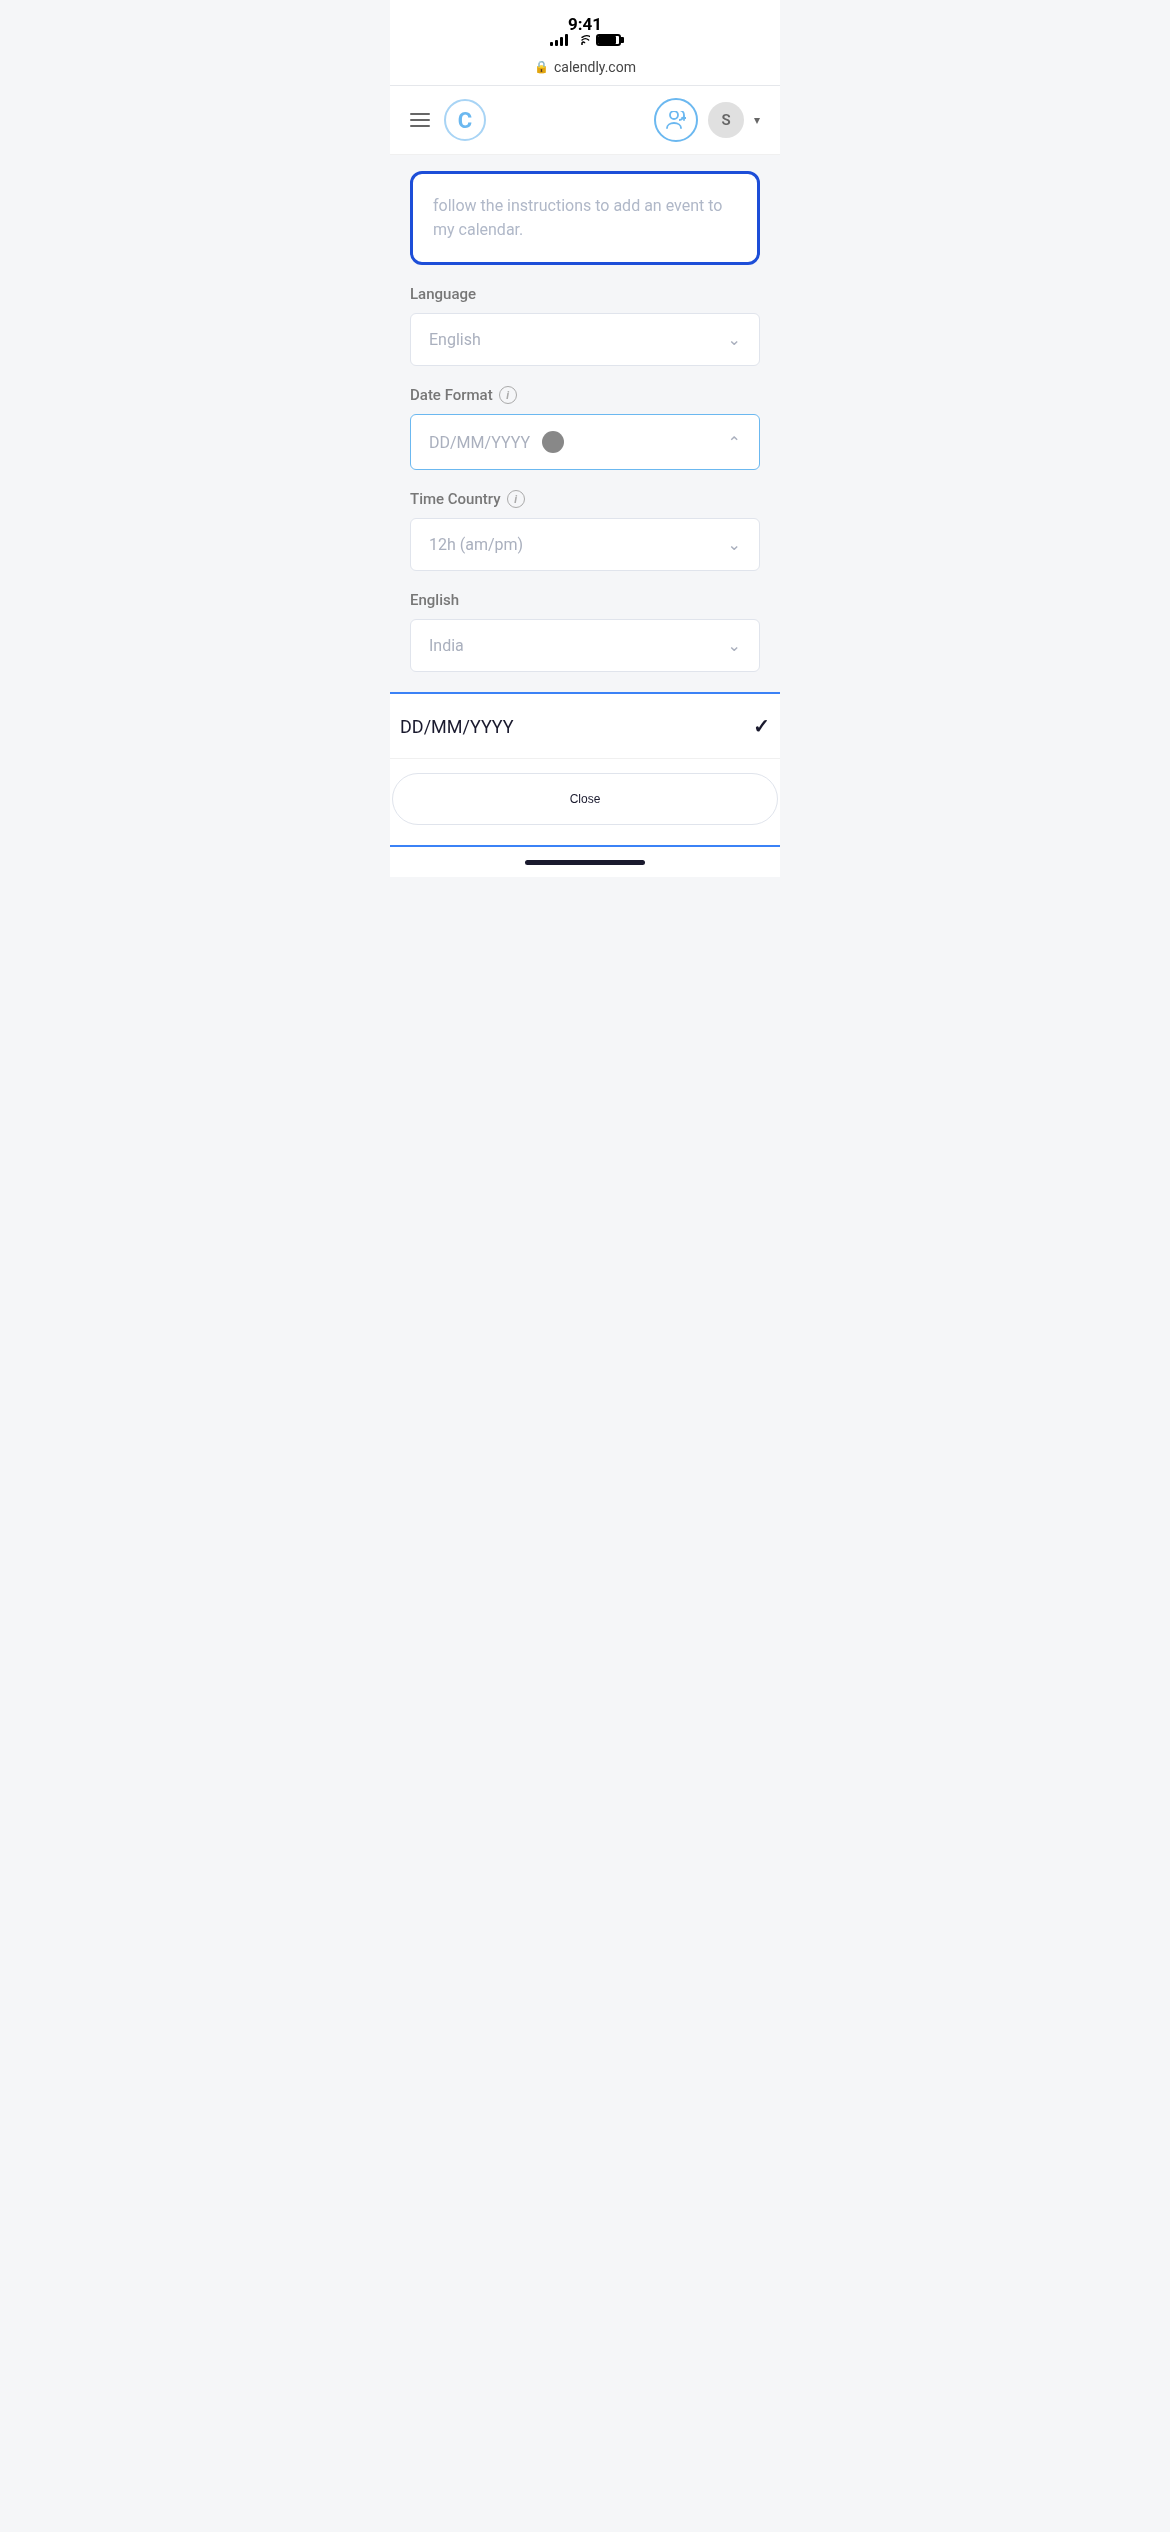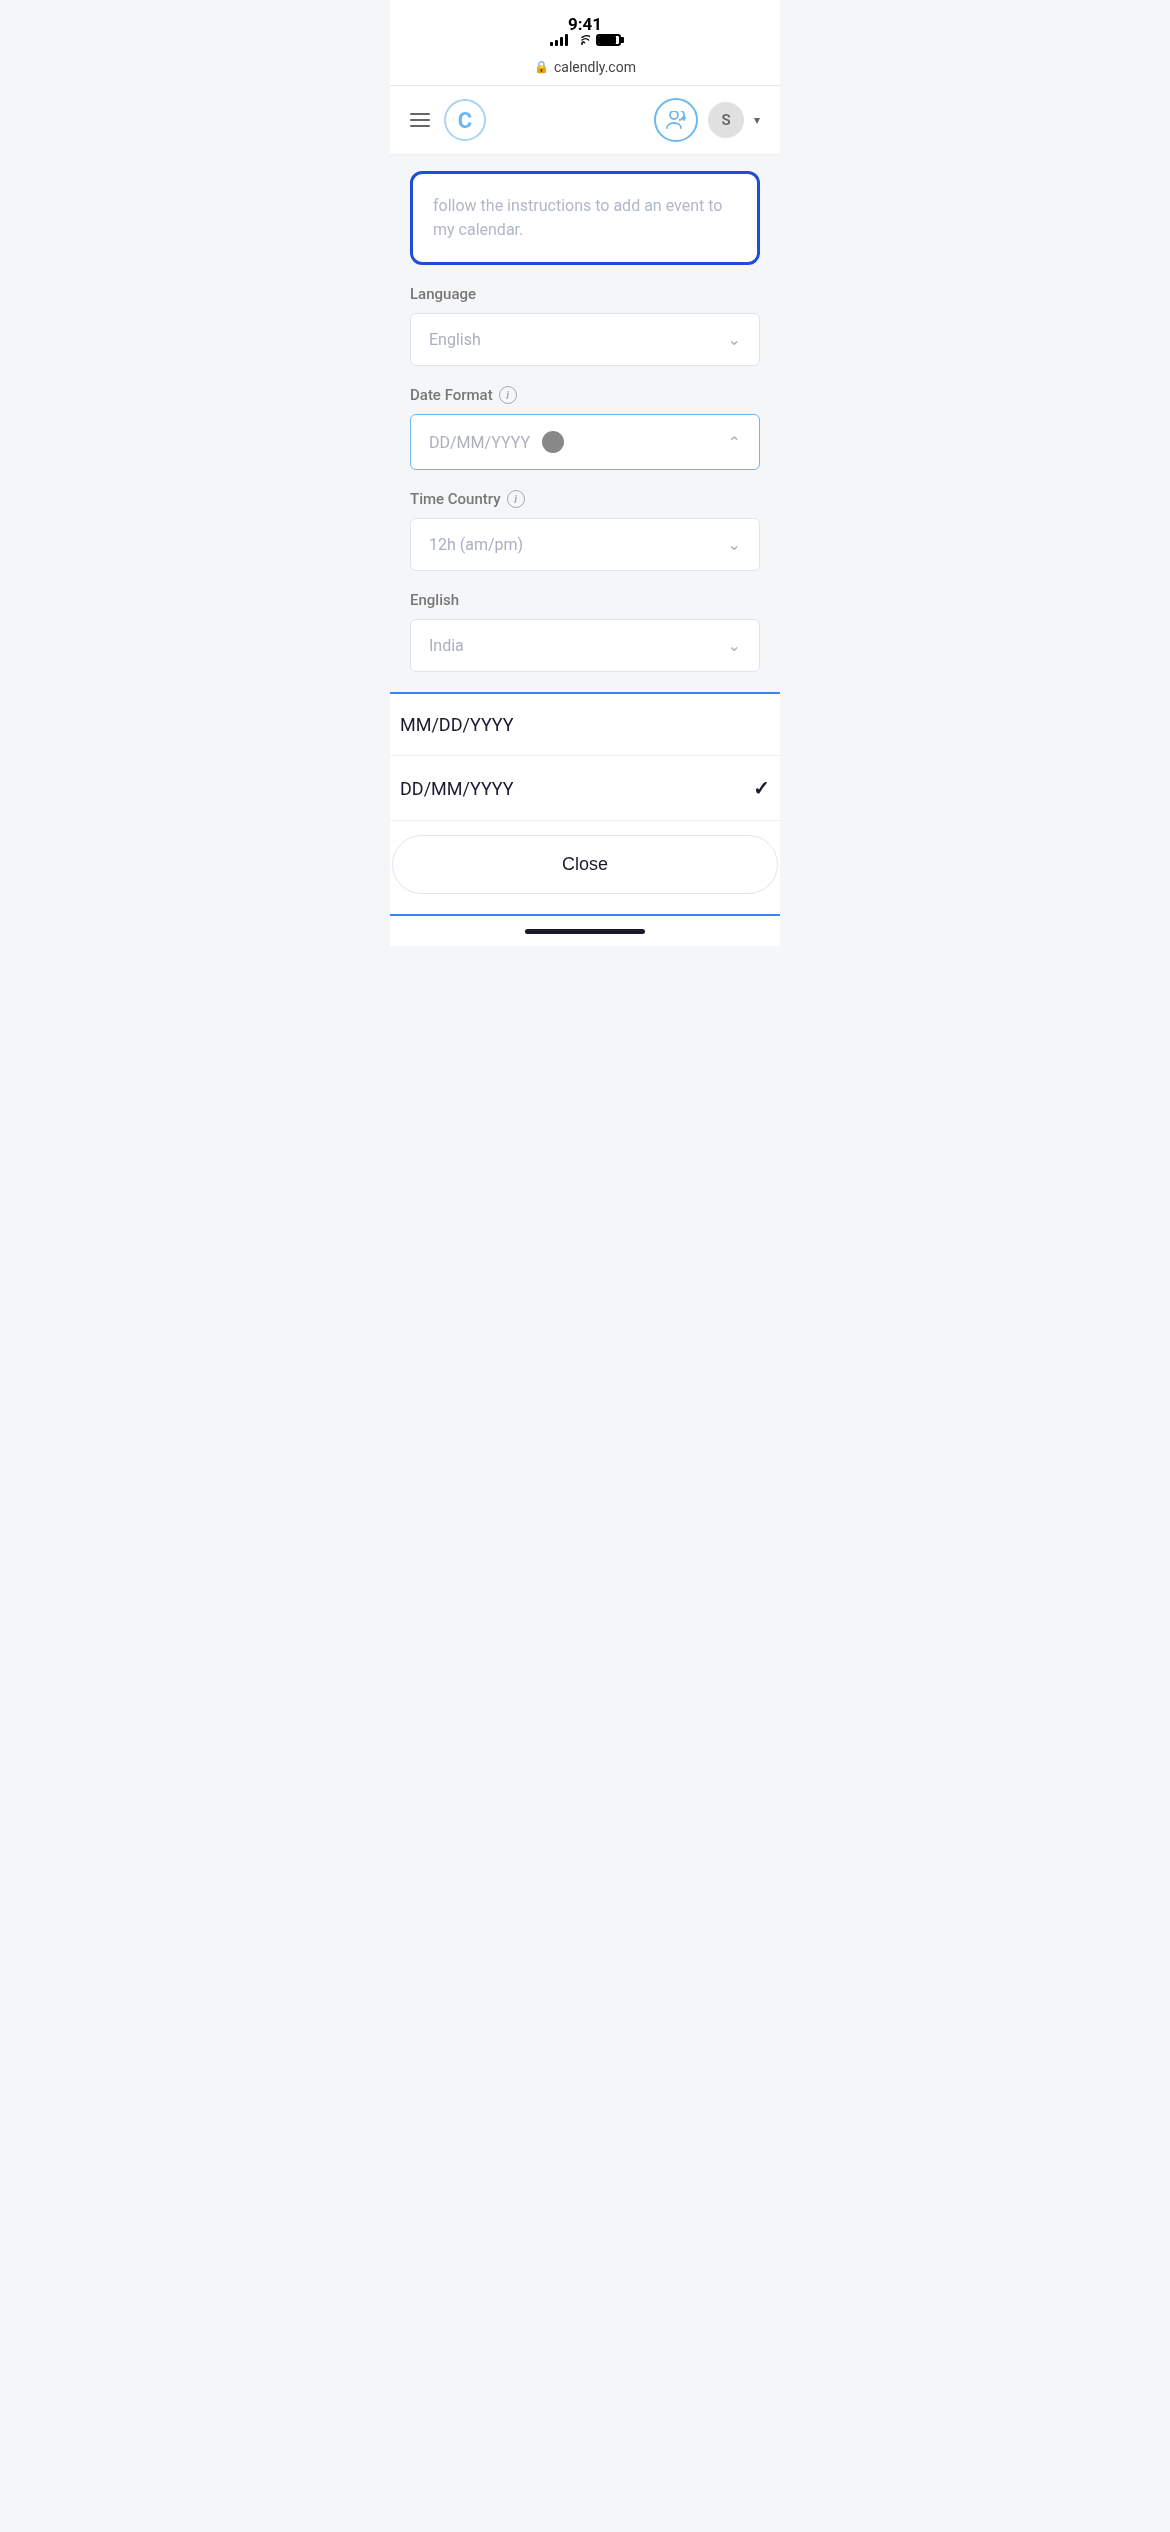--- a/index.html
+++ b/index.html
@@ -307,21 +307,21 @@
       padding: 14px 20px 20px;
       background: #fff;
     }
 
     .close-btn {
       width: 100%;
       border: 1.5px solid #e0e4ec;
       border-radius: 50px;
       padding: 18px;
       text-align: center;
-      font-size: 18px;
+      font-size: 12px;
       color: #1a1a2e;
       cursor: pointer;
       background: #fff;
     }
 
     .home-indicator {
       height: 30px;
       background: #fff;
       display: flex;
       align-items: center;
@@ -440,23 +440,20 @@
     <div class="select-field">
       <span>India</span>
       <span class="chevron-down">⌄</span>
     </div>
   </div>
 
 </div>
 
 <div class="bottom-sheet">
   <div class="bottom-sheet-item">
-    <span>MM/DD/YYYY</span>
-  </div>
-  <div class="bottom-sheet-item">
     <span>DD/MM/YYYY</span>
     <span class="checkmark">✓</span>
   </div>
   <div class="close-btn-container">
     <button class="close-btn">Close</button>
   </div>
 </div>
 
 <div class="home-indicator">
   <div class="home-indicator-bar"></div>

